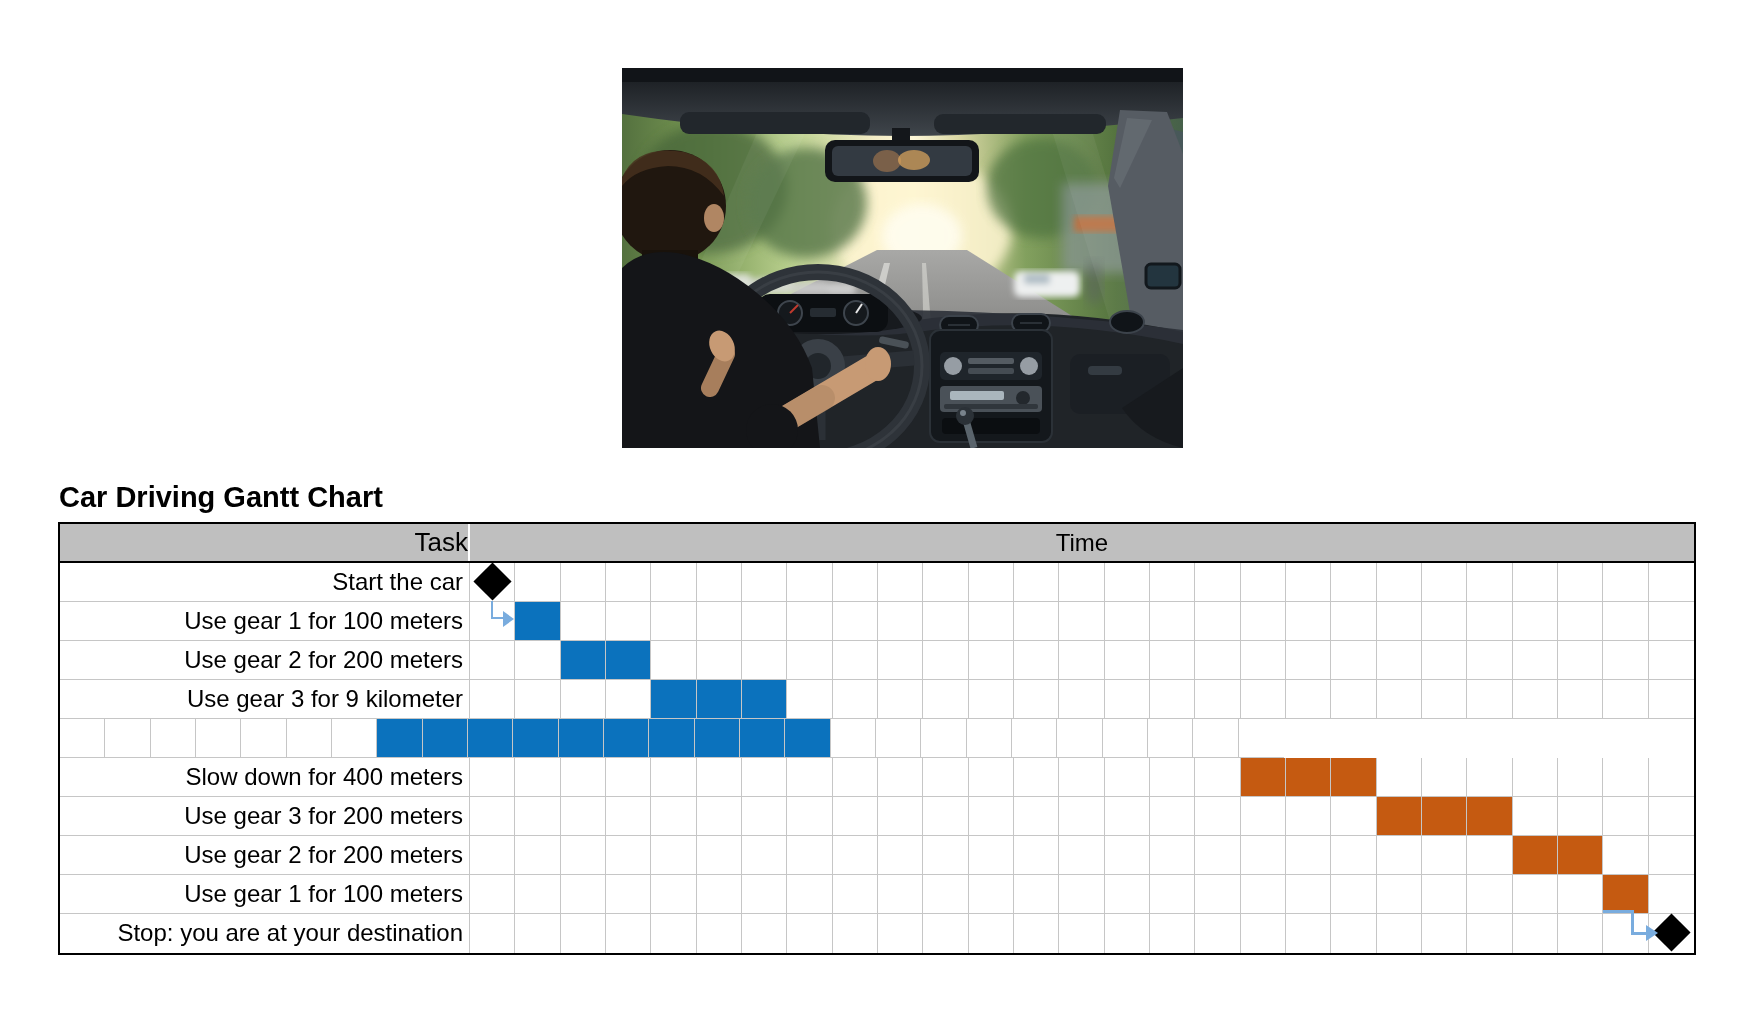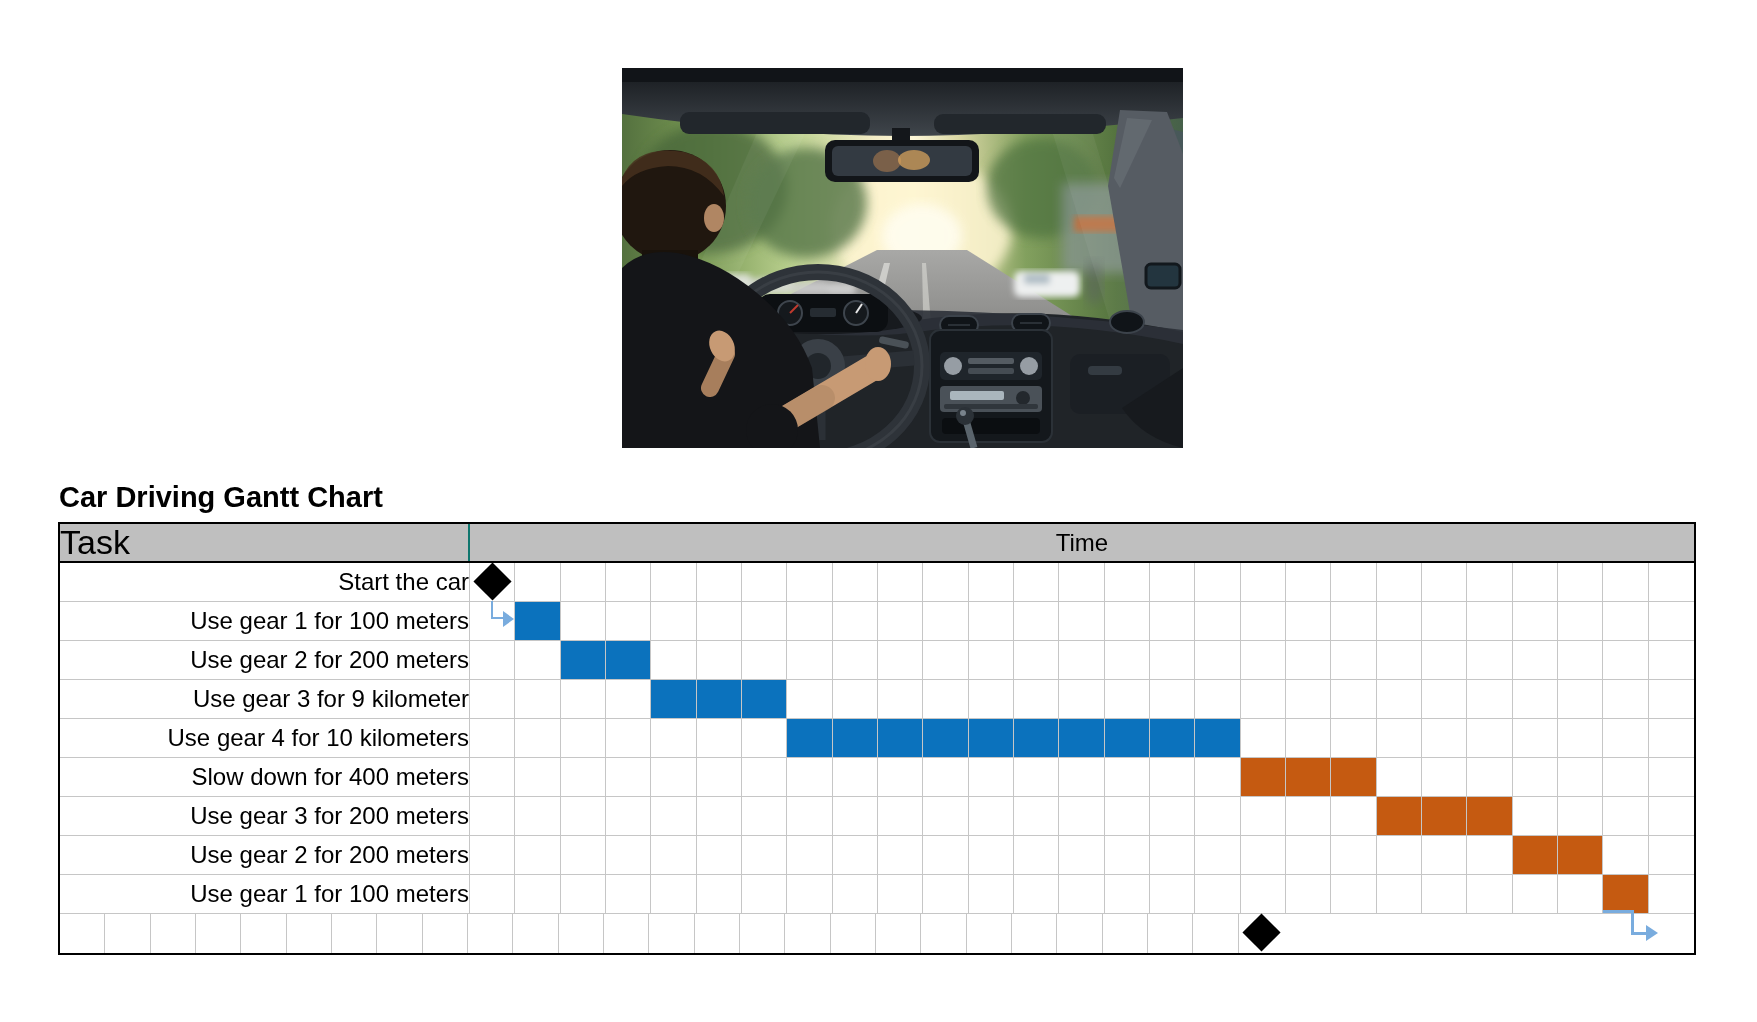--- a/index.html
+++ b/index.html
@@ -8,27 +8,27 @@
     background:#ffffff;font-family:"Liberation Sans",sans-serif;color:#000;
   }
   
   #photo{position:absolute;left:622px;top:68px;width:561px;height:380px;overflow:hidden;}
   
   #chart-title{position:absolute;left:59px;top:481px;font-size:29px;font-weight:bold;letter-spacing:0;text-align:center;}
   
   #gantt{position:absolute;left:58px;top:522px;width:1638px;border:2px solid #000;
          box-sizing:border-box;background:#fff;}
   .ghead{display:flex;height:39px;background:var(--hdr);border-bottom:2px solid #000;box-sizing:border-box;}
-  .h-task{flex:0 0 410px;box-sizing:border-box;border-right:2px solid #0f766e;
-          text-align:left;font-size:34px;line-height:37px;}
+  .h-task{flex:0 0 410px;box-sizing:border-box;border-right:2px solid #ffffff;
+          text-align:right;font-size:26px;line-height:37px;}
   .h-time{flex:1;text-align:center;font-size:24px;line-height:37px;}
   .grow{display:flex;height:39px;}
   .task-cell{flex:0 0 410px;box-sizing:border-box;border-right:1px solid var(--grid);
              border-bottom:1px solid var(--grid);font-size:24px;line-height:38px;
-             text-align:right;white-space:nowrap;overflow:hidden;}
+             text-align:right;padding-right:6px;white-space:nowrap;overflow:hidden;}
   .tcell{flex:0 0 45.33px;box-sizing:border-box;border-right:1px solid var(--grid);
          border-bottom:1px solid var(--grid);position:relative;}
   .tcell:last-child{border-right:none;}
   .grow:last-child .task-cell,.grow:last-child .tcell{border-bottom:none;}
   .bar-blue{background:var(--blue);}
   .bar-orange{background:var(--orange);}
   .diamond{width:27px;height:27px;background:var(--milestone);transform:rotate(45deg);margin:5px auto 0;}
   
   #overlay{position:absolute;left:0;top:0;right:0;bottom:0;pointer-events:none;}
   .cline{position:absolute;background:var(--conn);}
@@ -316,21 +316,20 @@
         <div class="tcell"></div>
         <div class="tcell"></div>
         <div class="tcell"></div>
         <div class="tcell"></div>
         <div class="tcell"></div>
         <div class="tcell"></div>
         <div class="tcell"></div>
         <div class="tcell"></div>
       </div>
       <div class="grow">
-        <div class="task-cell">Use gear 4 for 10 kilometers</div>
         <div class="tcell"></div>
         <div class="tcell"></div>
         <div class="tcell"></div>
         <div class="tcell"></div>
         <div class="tcell"></div>
         <div class="tcell"></div>
         <div class="tcell"></div>
         <div class="tcell bar-blue"></div>
         <div class="tcell bar-blue"></div>
         <div class="tcell bar-blue"></div>
@@ -466,20 +465,21 @@
         <div class="tcell"></div>
         <div class="tcell"></div>
         <div class="tcell"></div>
         <div class="tcell"></div>
         <div class="tcell"></div>
         <div class="tcell"></div>
         <div class="tcell bar-orange"></div>
         <div class="tcell"></div>
       </div>
       <div class="grow">
+        <div class="task-cell">Stop: you are at your destination</div>
         <div class="tcell"></div>
         <div class="tcell"></div>
         <div class="tcell"></div>
         <div class="tcell"></div>
         <div class="tcell"></div>
         <div class="tcell"></div>
         <div class="tcell"></div>
         <div class="tcell"></div>
         <div class="tcell"></div>
         <div class="tcell"></div>

